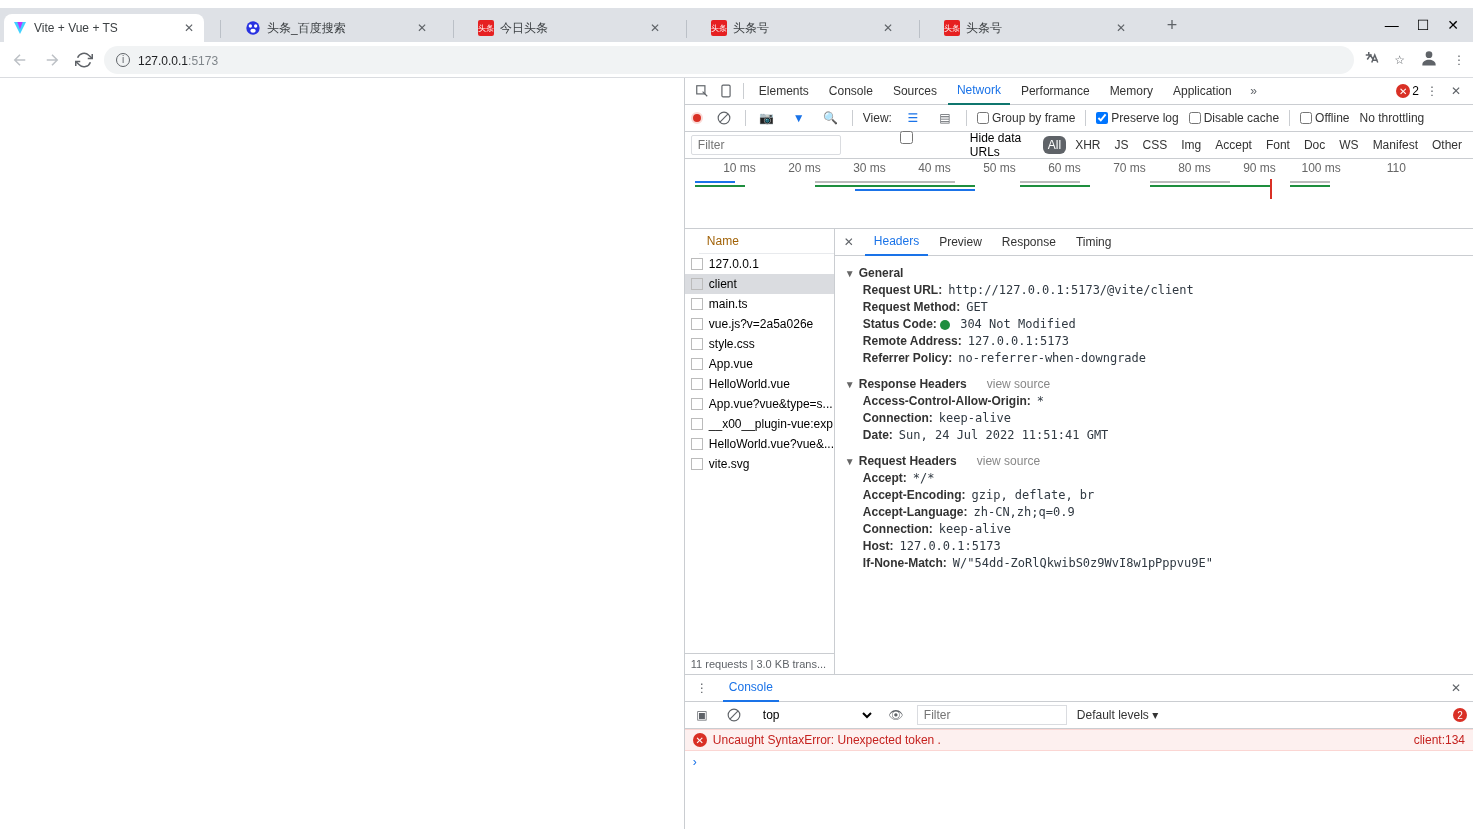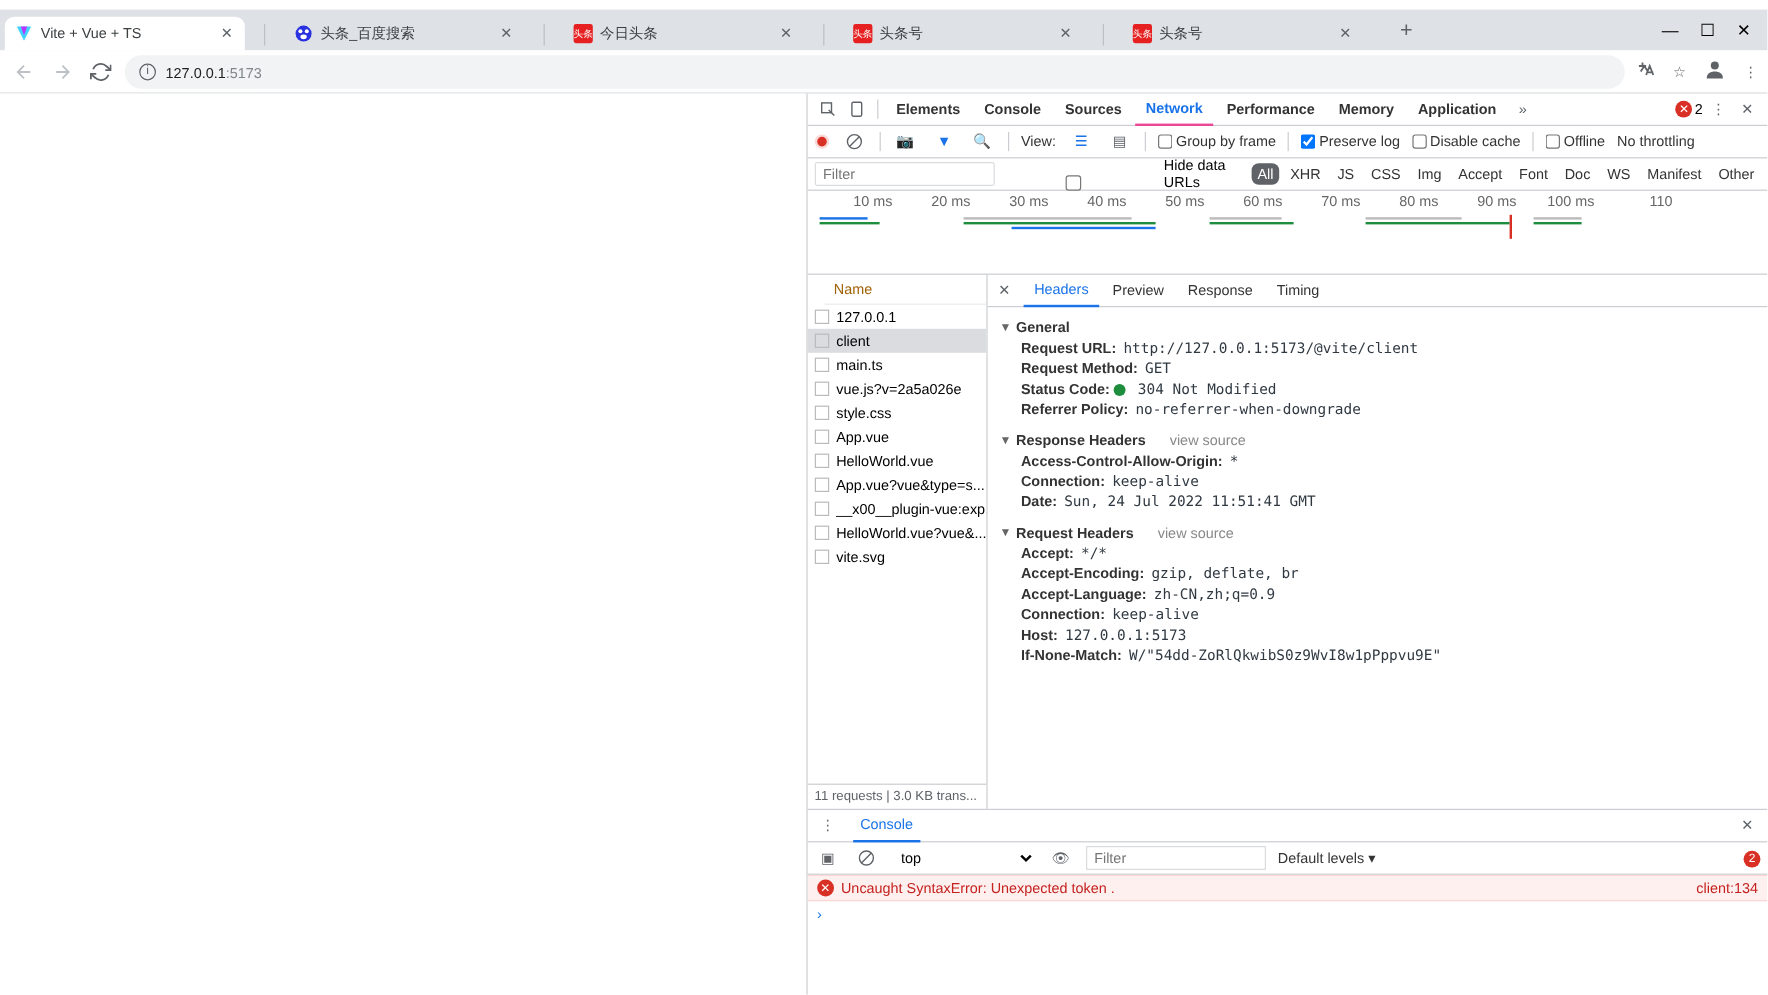--- a/index.html
+++ b/index.html
@@ -21,22 +21,22 @@
 .omnibox { flex: 1; height: 28px; background: #f1f3f4; border-radius: 14px; display: flex; align-items: center; padding: 0 12px; gap: 8px; color: #5f6368; }
 .omnibox .url { color: #202124; font-size: 14px; }
 .omnibox .url .faded { color: #80868b; }
 .addr-right { display: flex; align-items: center; gap: 14px; color: #5f6368; }
 .addr-right .icon { cursor: pointer; }
 .main { display: flex; height: calc(829px - 78px); }
 .page-area { width: 750px; background: #fff; }
 .devtools { flex: 1; display: flex; flex-direction: column; border-left: 1px solid #cacdd1; }
 .dt-tabs { display: flex; align-items: center; height: 27px; border-bottom: 1px solid #cacdd1; padding: 0 6px; gap: 2px; }
 .dt-iconbtn { width: 22px; height: 22px; display: flex; align-items: center; justify-content: center; color: #5f6368; cursor: pointer; }
-.dt-tab { padding: 0 9px; height: 27px; display: flex; align-items: center; color: #333; cursor: pointer; font-weight: bold; }
-.dt-tab.active { color: #1a73e8; border-bottom: 2px solid #ec4899; }
+.dt-tab { padding: 0 9px; height: 27px; display: flex; align-items: center; color: #333; cursor: pointer; }
+.dt-tab.active { color: #1a73e8; border-bottom: 2px solid #0f766e; }
 .dt-err { margin-left: auto; display: flex; align-items: center; gap: 2px; }
 .dt-err-badge { width: 14px; height: 14px; border-radius: 50%; background: #d93025; color: #fff; display: flex; align-items: center; justify-content: center; font-size: 10px; }
 .dt-toolbar { display: flex; align-items: center; height: 27px; border-bottom: 1px solid #cacdd1; padding: 0 6px; gap: 10px; font-size: 11px; color: #333; }
 .rec-dot { width: 12px; height: 12px; border-radius: 50%; background: #d93025; border: 2px solid #fadad7; }
 .dt-toolbar label { display: flex; align-items: center; gap: 3px; cursor: pointer; }
 .dt-toolbar input[type=checkbox] { width: 12px; height: 12px; }
 .dt-filter { display: flex; align-items: center; height: 27px; border-bottom: 1px solid #cacdd1; padding: 0 6px; gap: 8px; font-size: 11px; }
 .dt-filter input { border: 1px solid #dadce0; padding: 2px 6px; width: 150px; border-radius: 2px; }
 .filter-types { display: flex; align-items: flex-start; gap: 4px; }
 .ft { padding: 2px 5px; cursor: pointer; color: #333; }
@@ -233,21 +233,21 @@
       <div style="width:1px;height:16px;background:#cacdd1"></div>
       <label>
           <input type="checkbox" style="">
           <span>Offline</span>
         </label>
       <span>No throttling</span>
     </div>
 
     <div class="dt-filter">
       <input placeholder="Filter" style="">
-      <label style="display:flex;align-items:flex-end;gap:18px">
+      <label style="display:flex;align-items:flex-start;gap:6px">
           <input type="checkbox" style="">
           <span>Hide data URLs</span>
         </label>
       <div class="filter-types">
         <span class="ft active">All</span>
         <span class="ft">XHR</span>
         <span class="ft">JS</span>
         <span class="ft">CSS</span>
         <span class="ft">Img</span>
         <span class="ft">Accept</span>
@@ -349,20 +349,21 @@
           <div class="rd-tab">Timing</div>
         </div>
         <div class="rd-body">
           <div class="section-h">
               <span class="tri">▼</span>
               <span>General</span>
             </div>
           <div class="kv"><b>Request URL:</b><span class="val">http://127.0.0.1:5173/@vite/client</span></div>
           <div class="kv"><b>Request Method:</b><span class="val">GET</span></div>
           <div class="kv"><b>Status Code:</b> <span class="status-dot"></span><span class="val">304 Not Modified</span></div>
+          <div class="kv"><b>Remote Address:</b><span class="val">127.0.0.1:5173</span></div>
           <div class="kv"><b>Referrer Policy:</b><span class="val">no-referrer-when-downgrade</span></div>
 
           <div class="section-h" style="margin-top:12px">
               <span class="tri">▼</span>
               <span>Response Headers</span>
               <span class="vs">view source</span>
             </div>
           <div class="kv"><b>Access-Control-Allow-Origin:</b><span class="val">*</span></div>
           <div class="kv"><b>Connection:</b><span class="val">keep-alive</span></div>
           <div class="kv"><b>Date:</b><span class="val">Sun, 24 Jul 2022 11:51:41 GMT</span></div>

